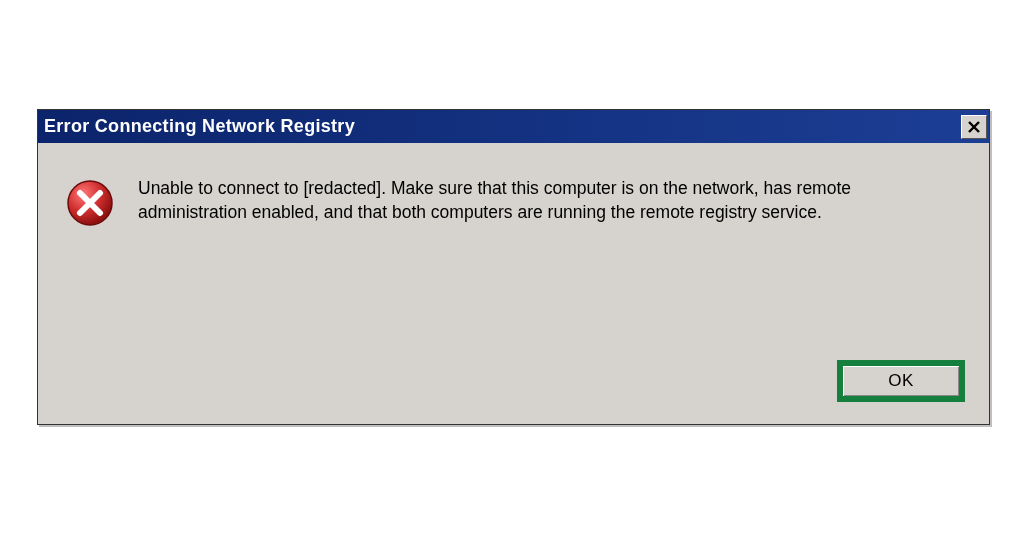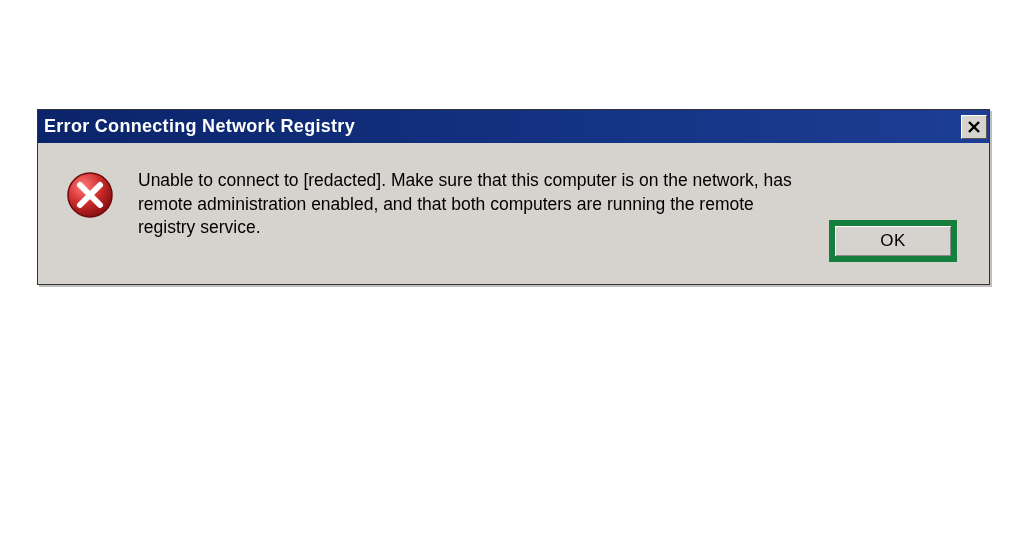--- a/index.html
+++ b/index.html
@@ -12,21 +12,21 @@
       height: 538px;
       background: #ffffff;
       font-family: Tahoma, "Segoe UI", sans-serif;
       position: relative;
     }
     .dialog {
       position: absolute;
       left: 37px;
       top: 109px;
       width: 953px;
-      height: 176px;
+      height: 316px;
       border: 1px solid #333;
       box-shadow: 2px 2px 0 rgba(0,0,0,0.25);
       background: #d6d3ce;
       display: flex;
       flex-direction: column;
     }
     .titlebar {
       height: 33px;
       background: linear-gradient(to right, #0b246b, #1c3e95);
       color: #ffffff;
@@ -51,24 +51,25 @@
       align-items: center;
       justify-content: center;
       cursor: pointer;
     }
     .close-btn svg {
       width: 14px;
       height: 14px;
     }
     .content-area {
       flex: 1;
-      padding: 26px 28px 12px 28px;
+      padding: 26px 20px 12px 28px;
       display: flex;
-      flex-direction: row;
+      flex-direction: column;
       gap: 20px;
+      margin-top: 8px;
     }
     .message-row {
       display: flex;
       align-items: flex-start;
       gap: 24px;
     }
     .error-icon {
       flex: 0 0 auto;
       width: 48px;
       height: 48px;

